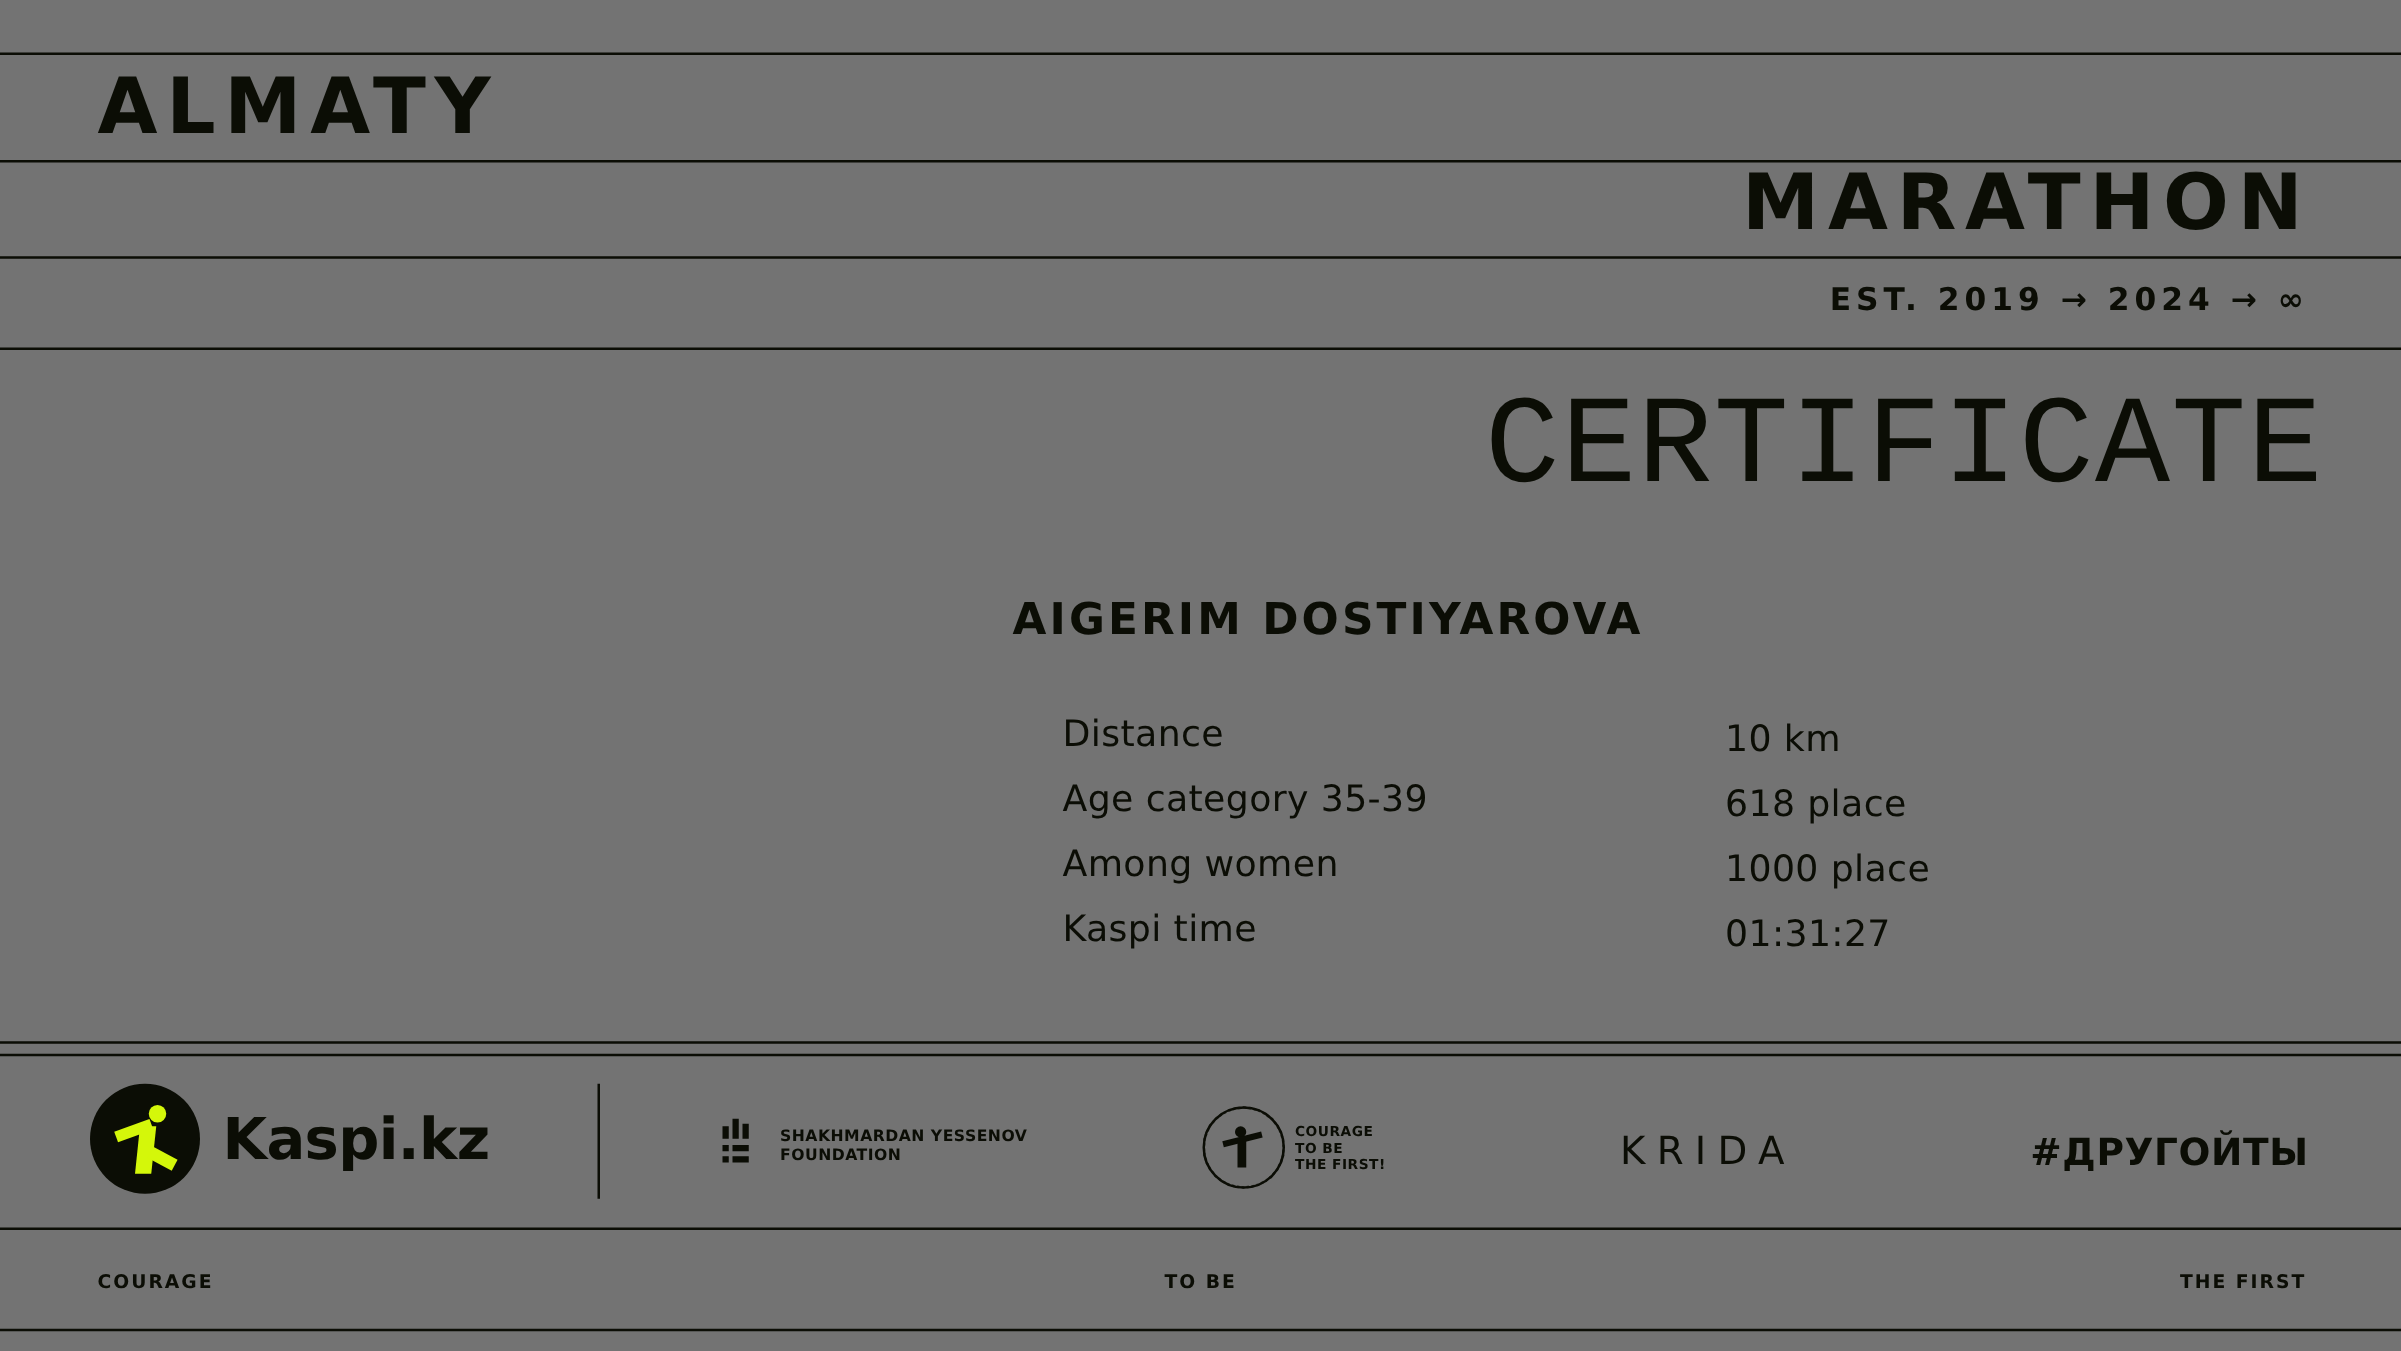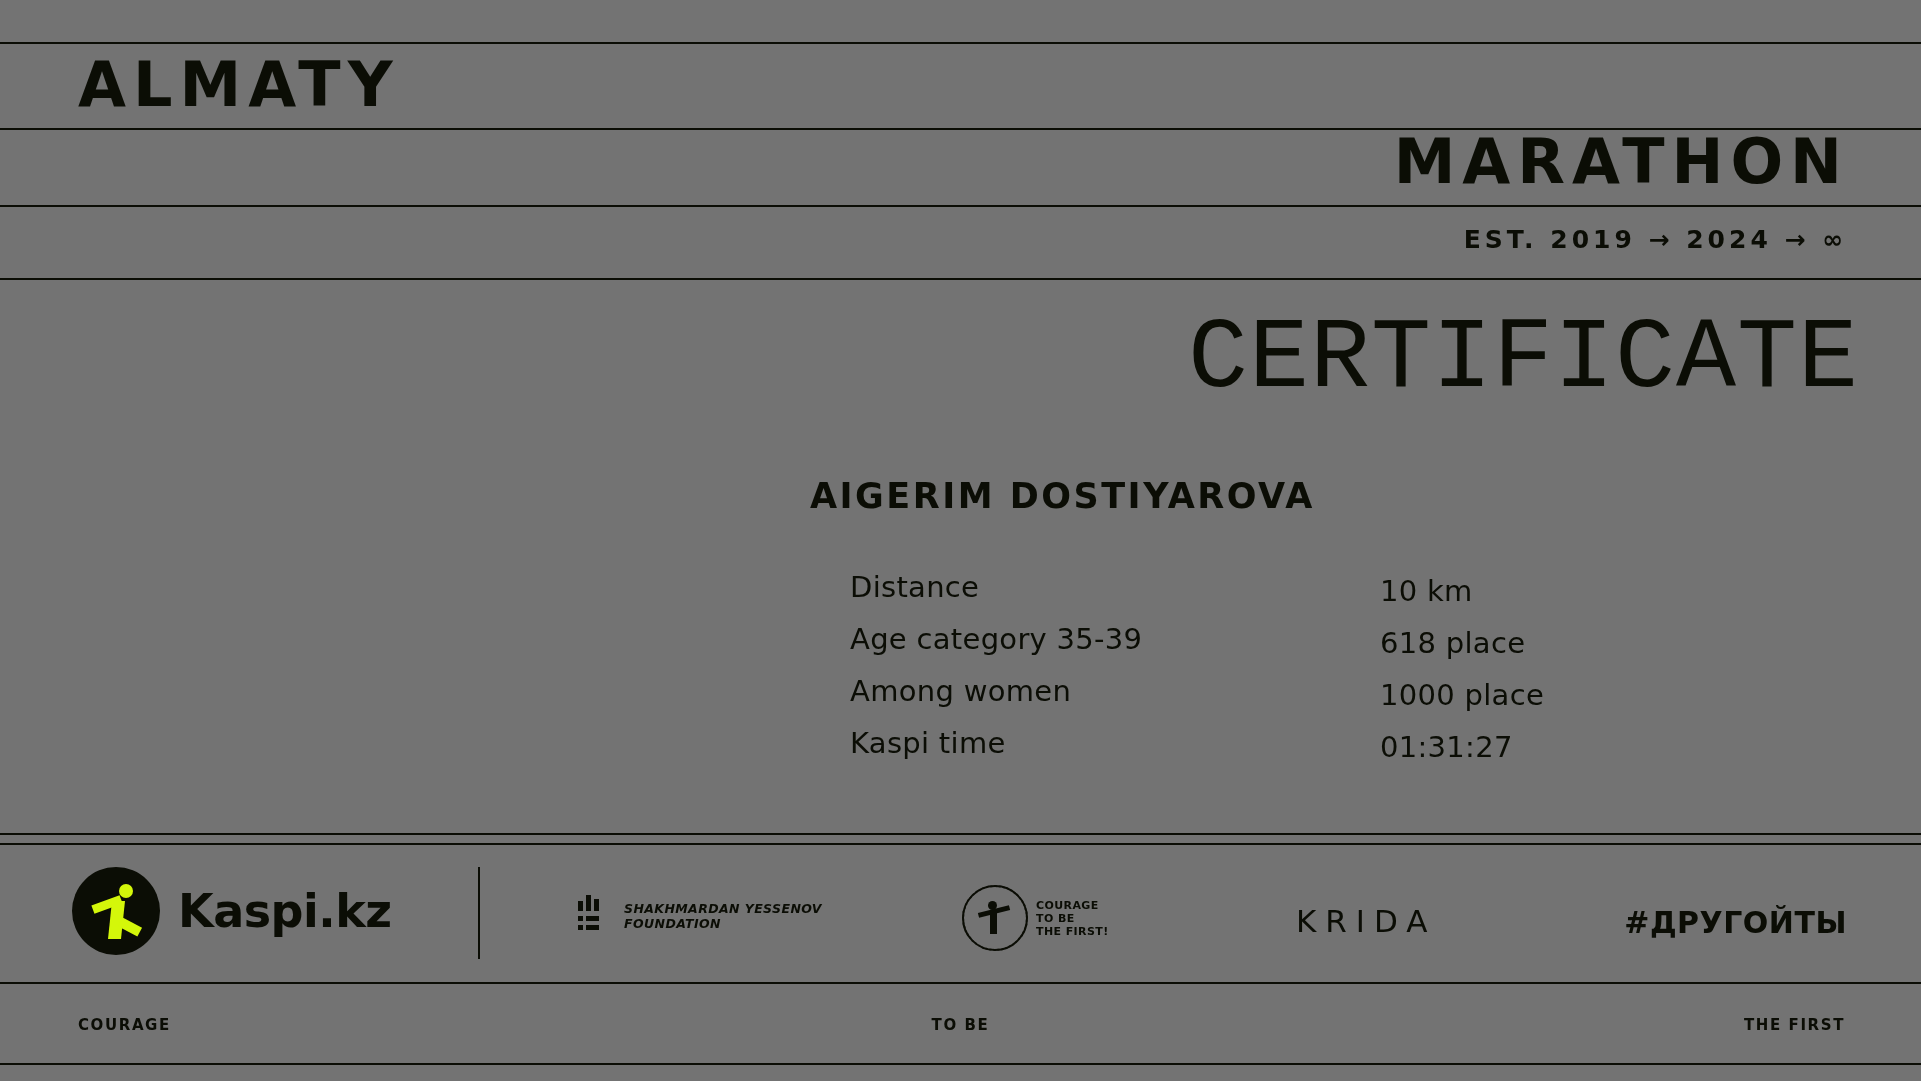--- a/index.html
+++ b/index.html
@@ -218,21 +218,20 @@
     background: #0b0d05;
     display: block;
   }
   .yess-text {
     font-size: 12.5px;
     font-weight: 700;
     line-height: 15px;
     color: #0b0d05;
     letter-spacing: 0.4px;
     font-family: "DejaVu Sans", sans-serif;
-    font-style: italic;
   }
 
   .sponsor-courage {
     position: absolute;
     left: 962px;
     top: 40px;
     display: flex;
     align-items: center;
     gap: 8px;
   }

